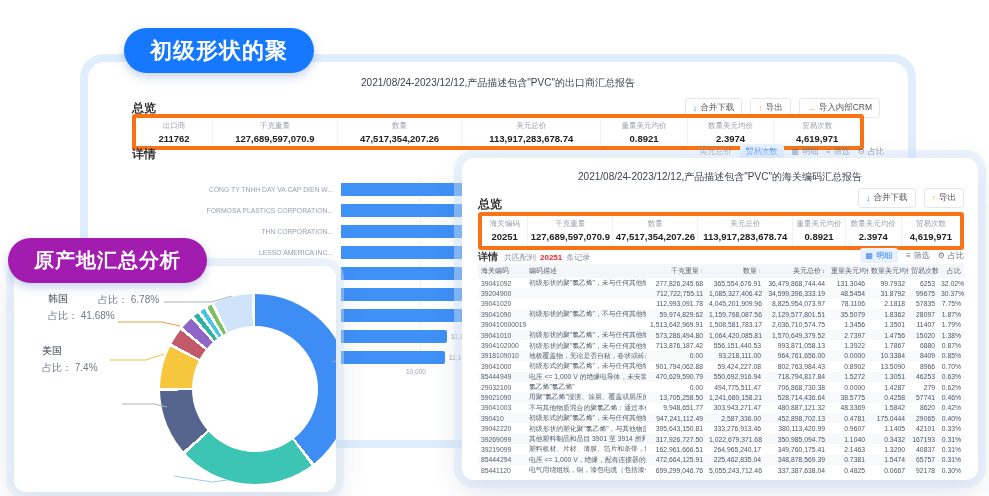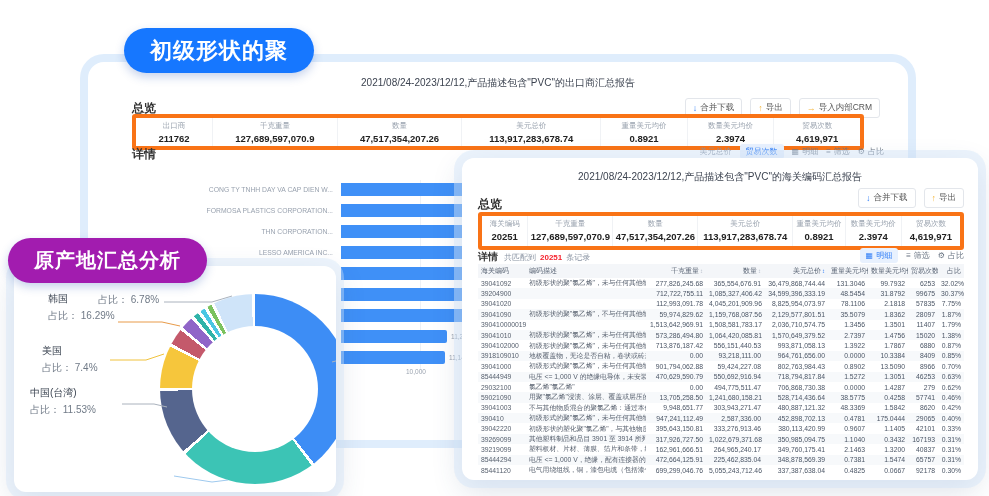--- a/index.html
+++ b/index.html
@@ -498,30 +498,26 @@
       <polyline points="108,138 140,138 153,141" fill="none" stroke="#aab2bd" stroke-width="1"></polyline>
       <polyline points="160,210 198,216 214,214" fill="none" stroke="#9ec9ee" stroke-width="1"></polyline>
       <polyline points="318,96 333,92" fill="none" stroke="#aab2bd" stroke-width="1"></polyline>
       <polyline points="150,36 198,36 218,30" fill="none" stroke="#aab2bd" stroke-width="1"></polyline>
     </svg>
     <div class="dlabel l-light">
       <div class="pc">占比： 6.78%</div>
     </div>
     <div class="dlabel l-korea">
       <div class="nm">韩国</div>
-      <div class="pc">占比： 16.29%</div>
+      <div class="pc">占比： 41.68%</div>
     </div>
     <div class="dlabel l-usa">
       <div class="nm">美国</div>
       <div class="pc">占比： 7.4%</div>
     </div>
-    <div class="dlabel l-taiwan">
-      <div class="nm">中国(台湾)</div>
-      <div class="pc">占比： 11.53%</div>
-    </div>
     <div class="dlabel l-china">
       <div class="nm">中国</div>
       <div class="pc">占比： 40.95%</div>
     </div>
   </div>
 
   <div class="badge" id="badge-supplier" style="background: rgb(22, 119, 255);">初级形状的聚</div>
   <div class="badge" id="badge-origin" style="background: #a21caf;">原产地汇总分析</div>
 
 </div>

